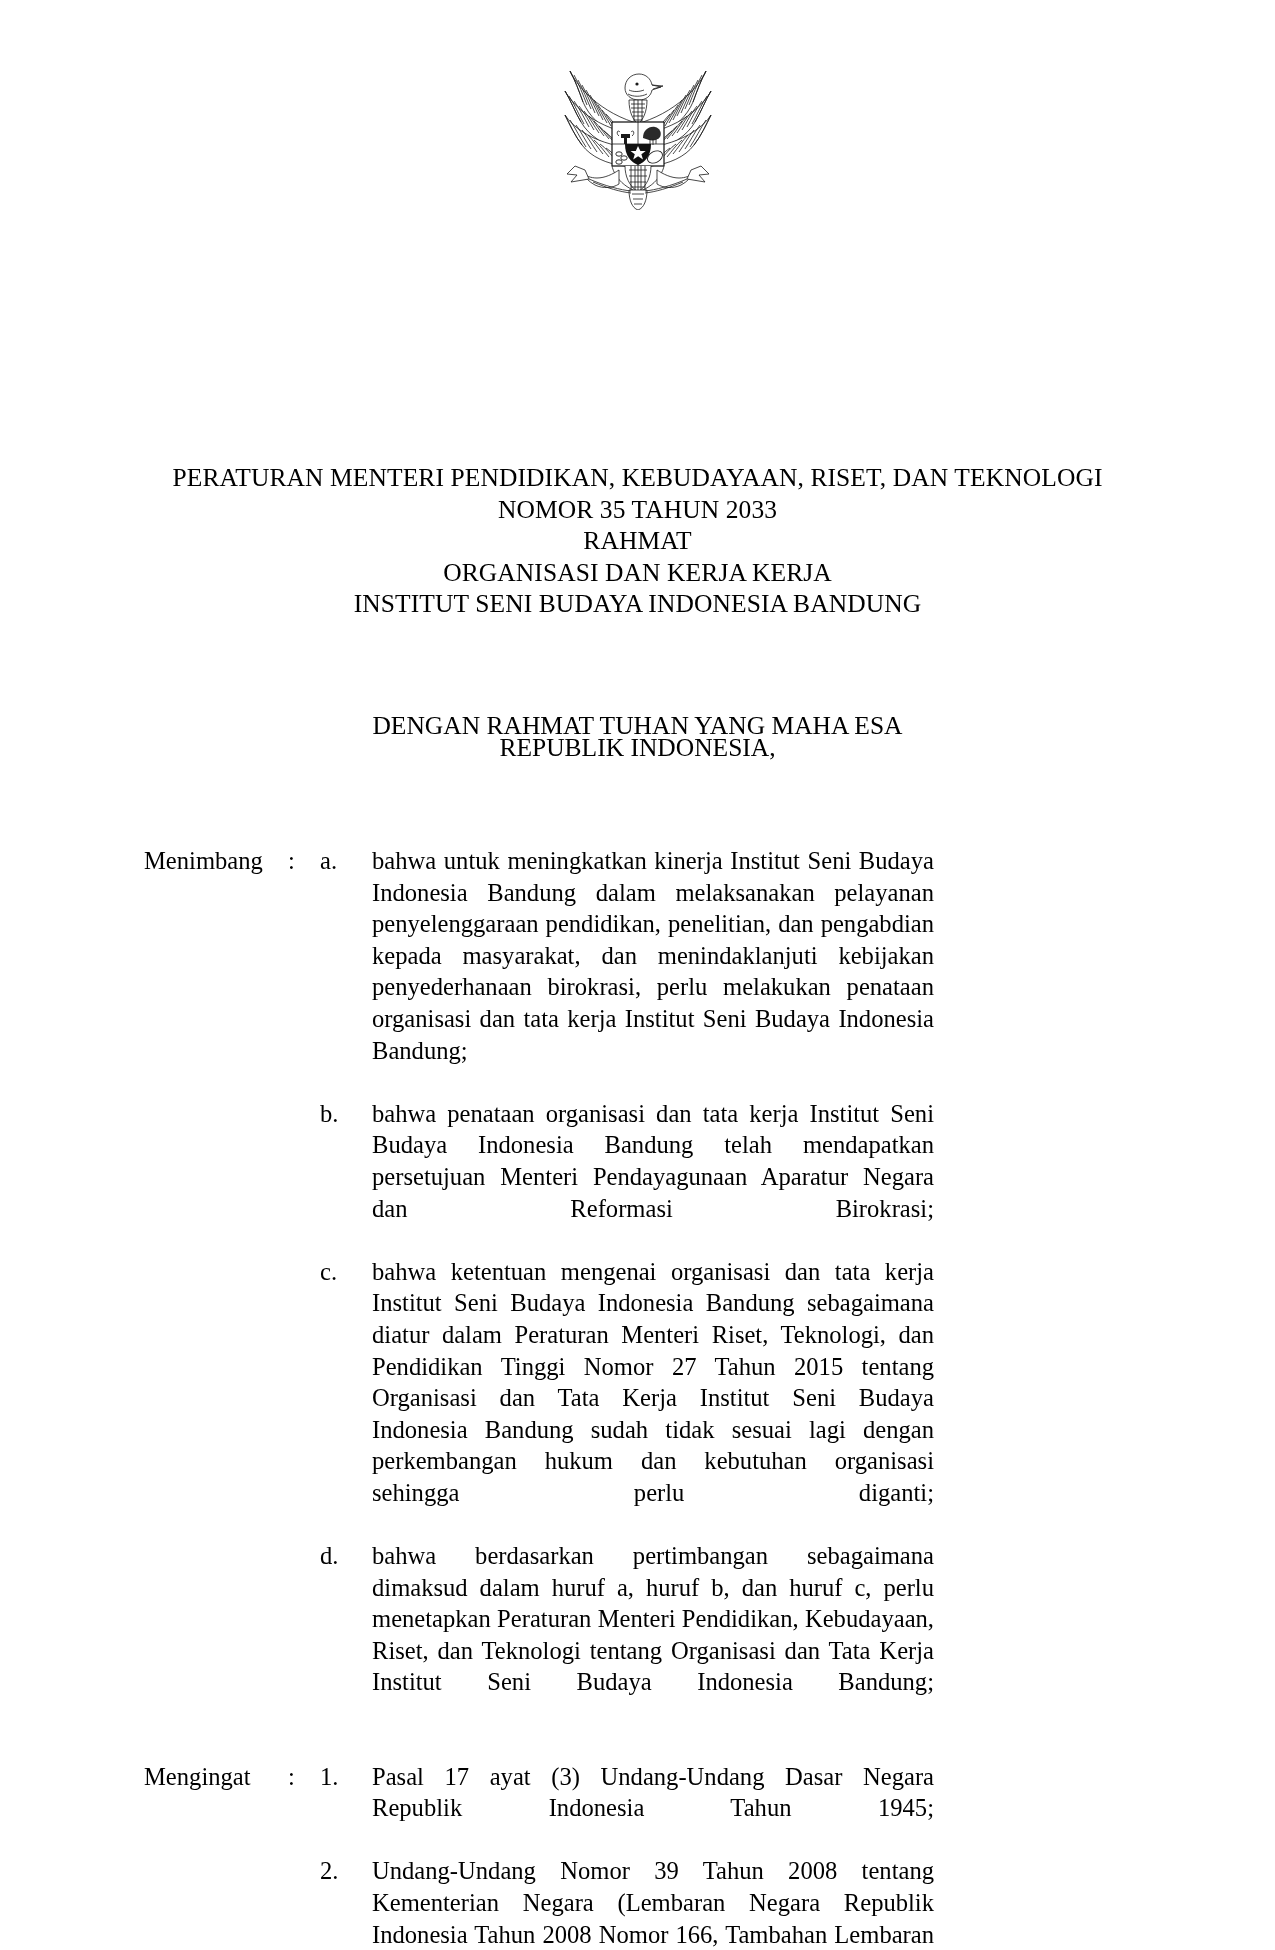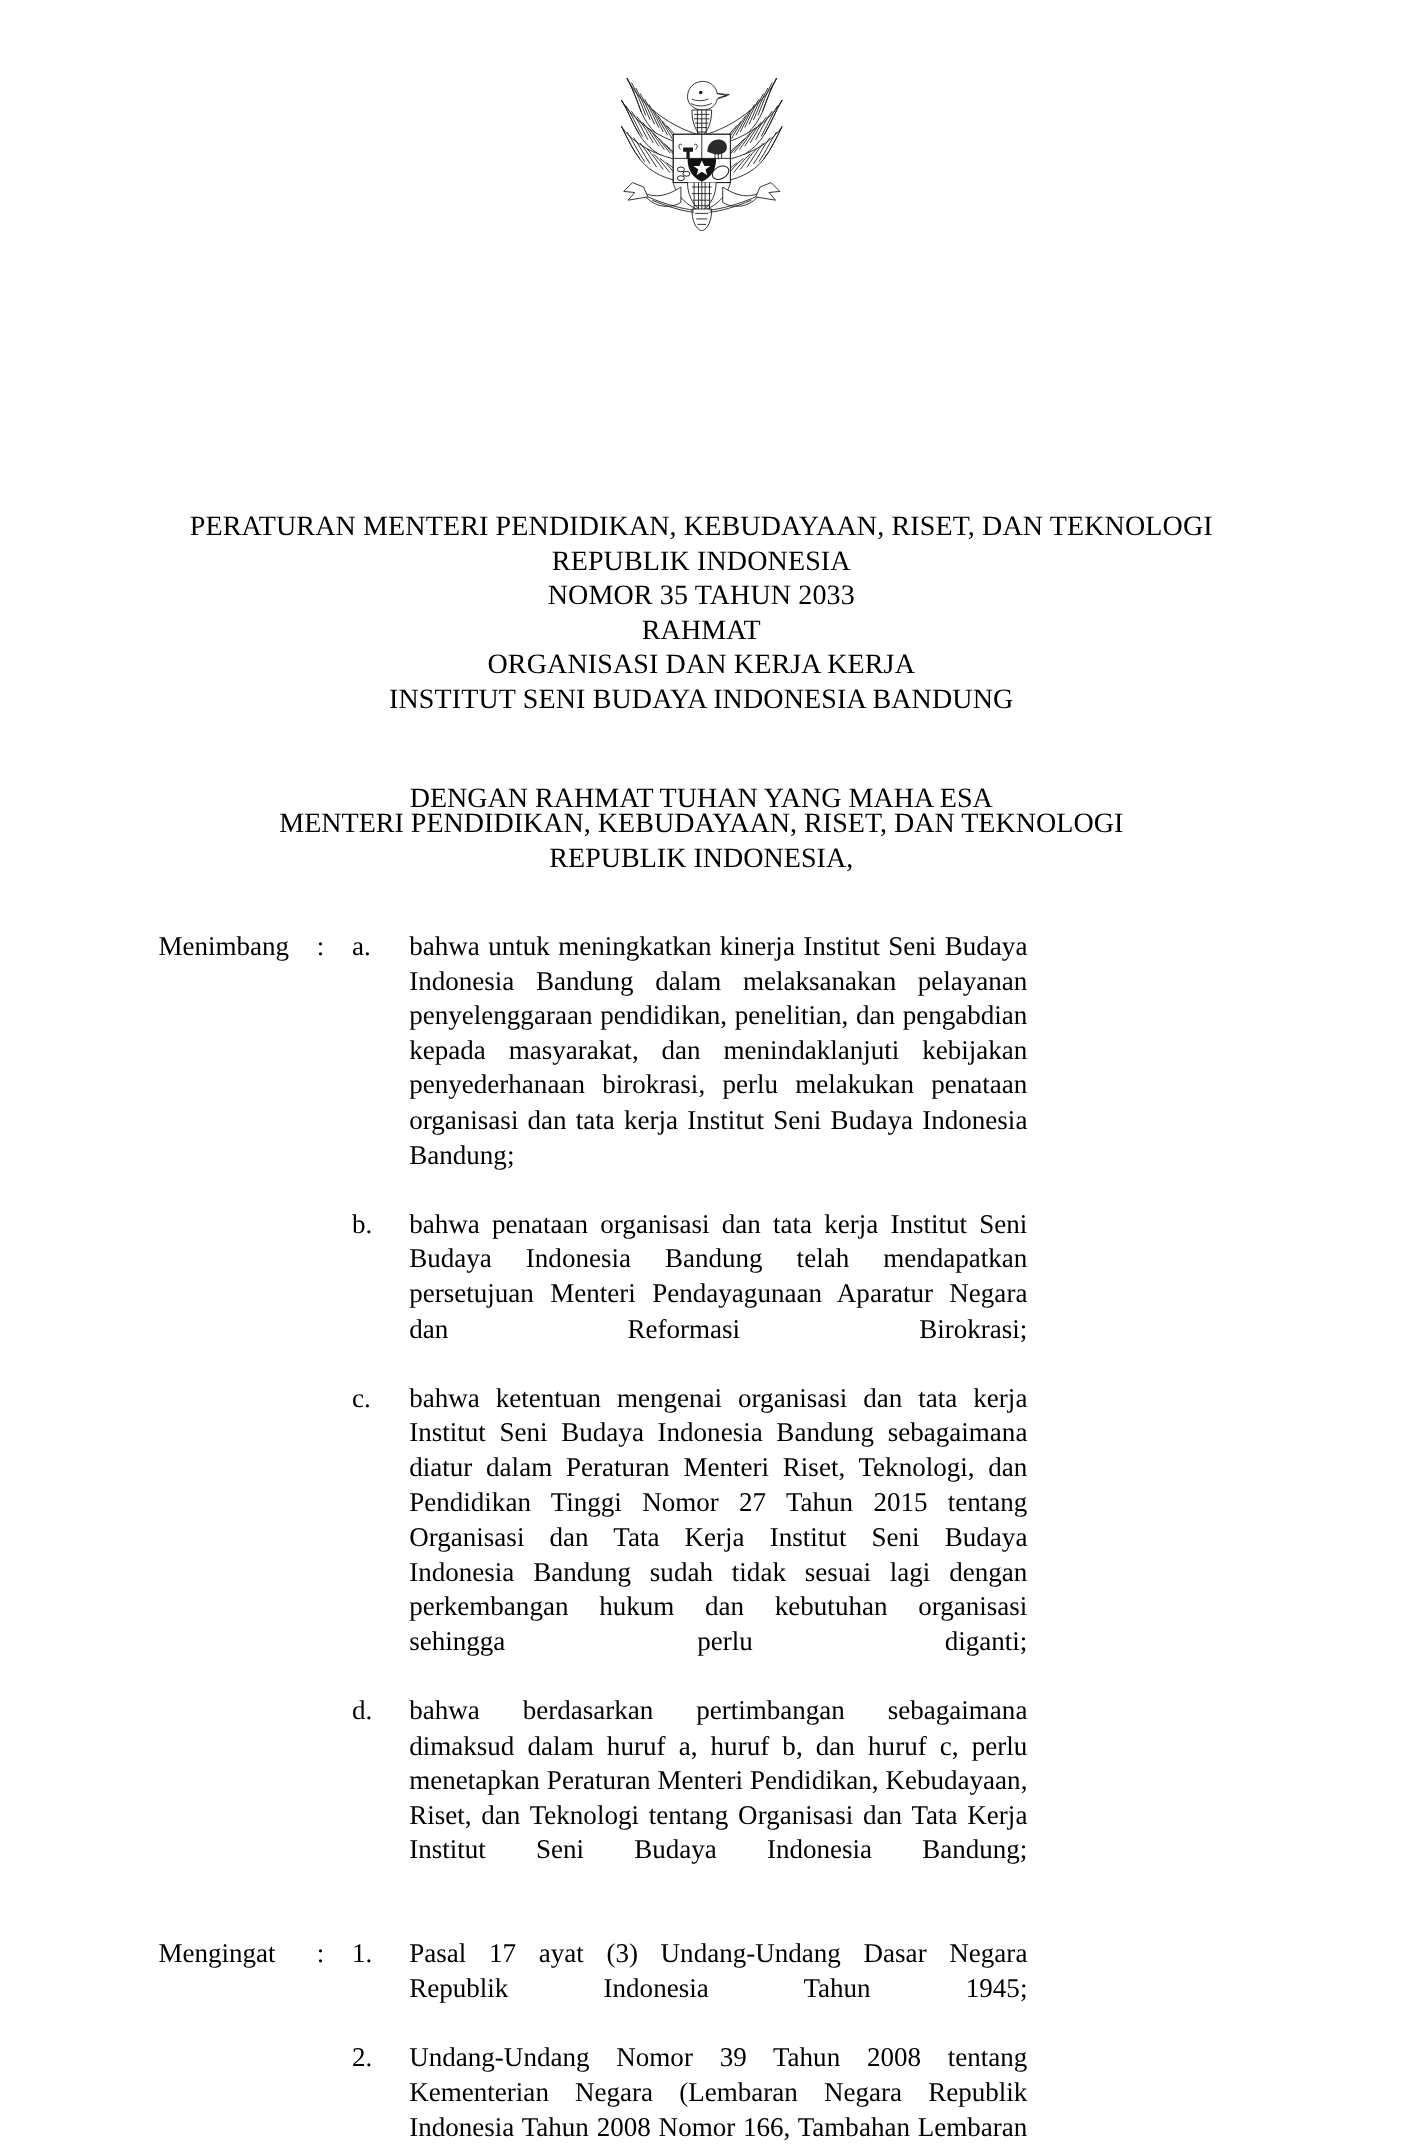--- a/index.html
+++ b/index.html
@@ -258,31 +258,29 @@
         <path d="M44 121 C60 128 76 132 86 133"></path>
         <path d="M142 121 C126 128 110 132 100 133"></path>
         <path d="M48 124 C62 130 76 134 86 135"></path>
         <path d="M138 124 C124 130 110 134 100 135"></path>
       </g>
     </svg>
   </div>
 
   <div class="title-block">
     <span class="tline">PERATURAN MENTERI PENDIDIKAN, KEBUDAYAAN, RISET, DAN TEKNOLOGI</span>
-    <span class="tline">REPUBLIK INDONESIA</span>
     <span class="tline">NOMOR 35 TAHUN 2033</span>
     <span class="tline">RAHMAT</span>
     <span class="tline">ORGANISASI DAN KERJA KERJA</span>
     <span class="tline">INSTITUT SENI BUDAYA INDONESIA BANDUNG</span>
   </div>
 
   <div class="invocation">DENGAN RAHMAT TUHAN YANG MAHA ESA</div>
 
   <div class="signatory">
-    <span class="tline">MENTERI PENDIDIKAN, KEBUDAYAAN, RISET, DAN TEKNOLOGI</span>
     <span class="tline">REPUBLIK INDONESIA,</span>
   </div>
 
   <div class="clauses">
 
     <div class="clause-section">
       <div class="sec-label">Menimbang</div>
       <div class="sec-colon">:</div>
       <div class="sec-items">
         <div class="item">

